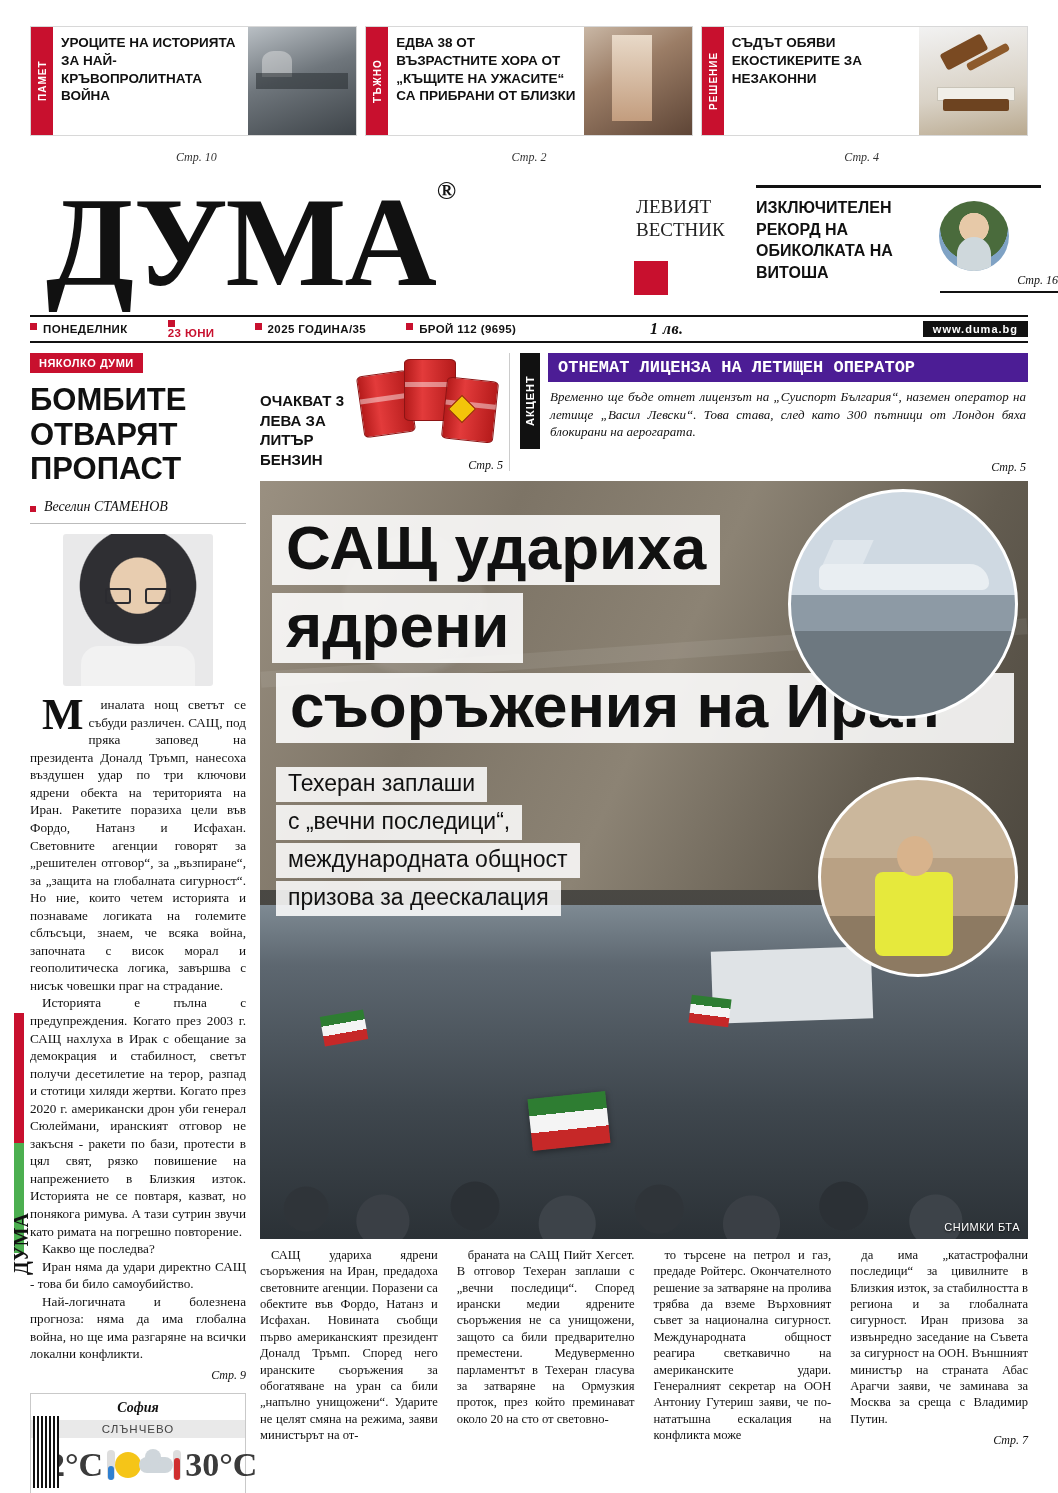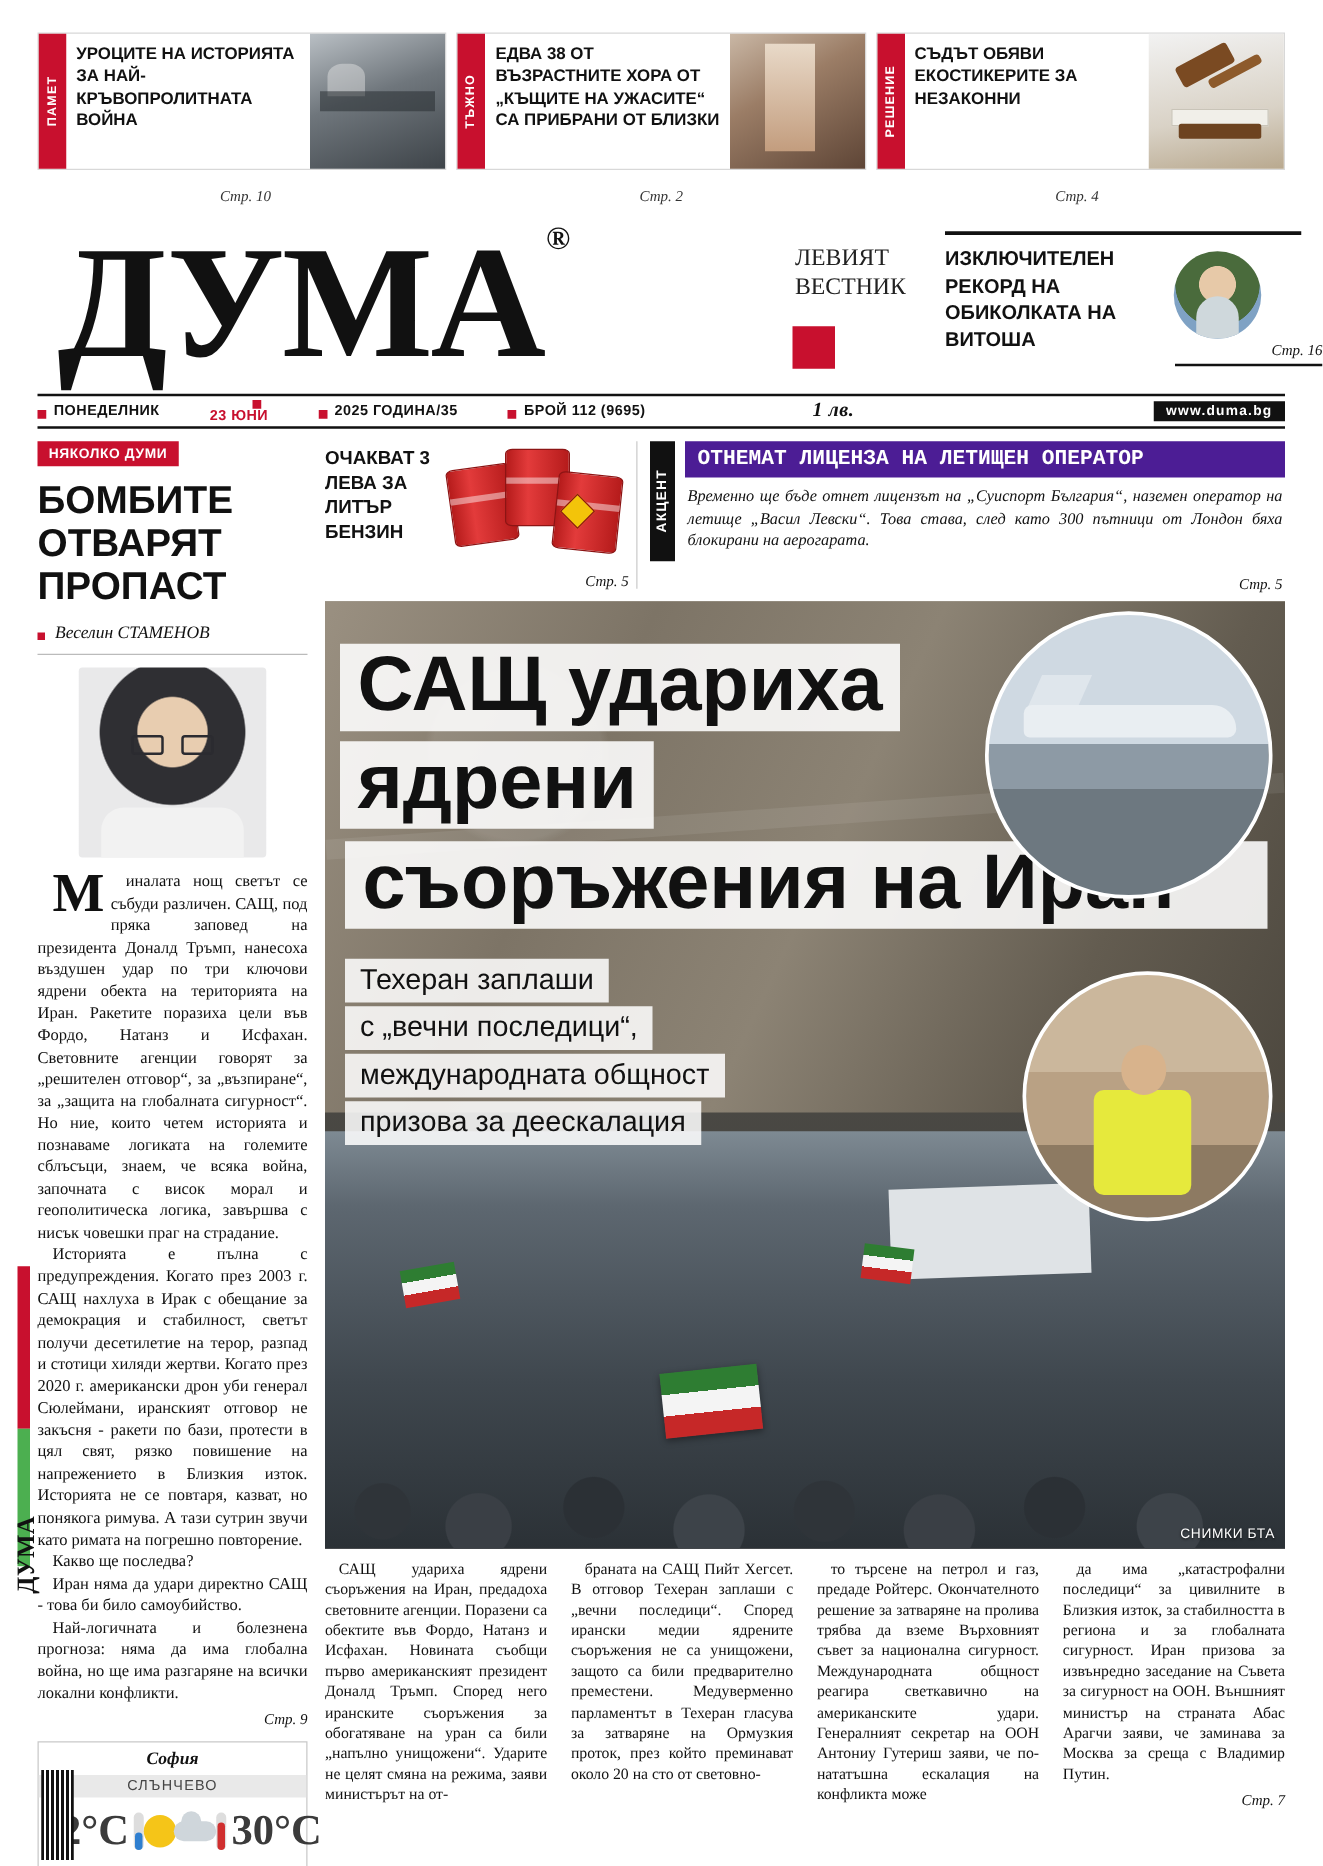--- a/index.html
+++ b/index.html
@@ -190,21 +190,21 @@
     height:28px;
     display:flex;
     align-items:center;
     font-family:"Liberation Sans", sans-serif;
     font-size:11.5px;
     font-weight:bold;
     letter-spacing:.4px;
     position:relative;
   }
   .infobar .sq { width:7px;height:7px;background:#c8102e;display:inline-block;margin-right:6px; }
-  .infobar .item { margin-right:40px; display:flex; align-items:flex-end; }
+  .infobar .item { margin-right:40px; display:flex; align-items:flex-start; }
   .infobar .red { color:#c8102e;flex-direction:column; }
   .infobar .price {
     font-family:"Liberation Serif", serif;
     font-style:italic;
     font-size:16px;
     font-weight:bold;
     position:absolute;
     left:620px;
   }
   .infobar .site {
@@ -328,21 +328,21 @@
   }
 
   
   .top-row { display:flex; gap:10px; height:118px; }
   .petrol {
     width:250px;display:flex;position:relative;border-right:1px solid #ccc;
   }
   .petrol-text {
     font-family:"Liberation Sans", sans-serif;
     font-weight:bold;font-size:15px;line-height:1.3;text-transform:uppercase;
-    width:92px;padding-top:4px;
+    width:92px;padding-top:4px;margin-top:34px;
   }
   .barrels{
     position:relative;width:150px;height:92px;
   }
   .barrel{
     position:absolute;width:52px;height:62px;background:linear-gradient(90deg,#b51b1b,#e33b3b 35%,#b51b1b);
     border-radius:6px/4px;border:1px solid #8d1414;
   }
   .barrel:after{
     content:"";position:absolute;left:0;top:22px;width:100%;height:5px;background:rgba(255,255,255,.45);

